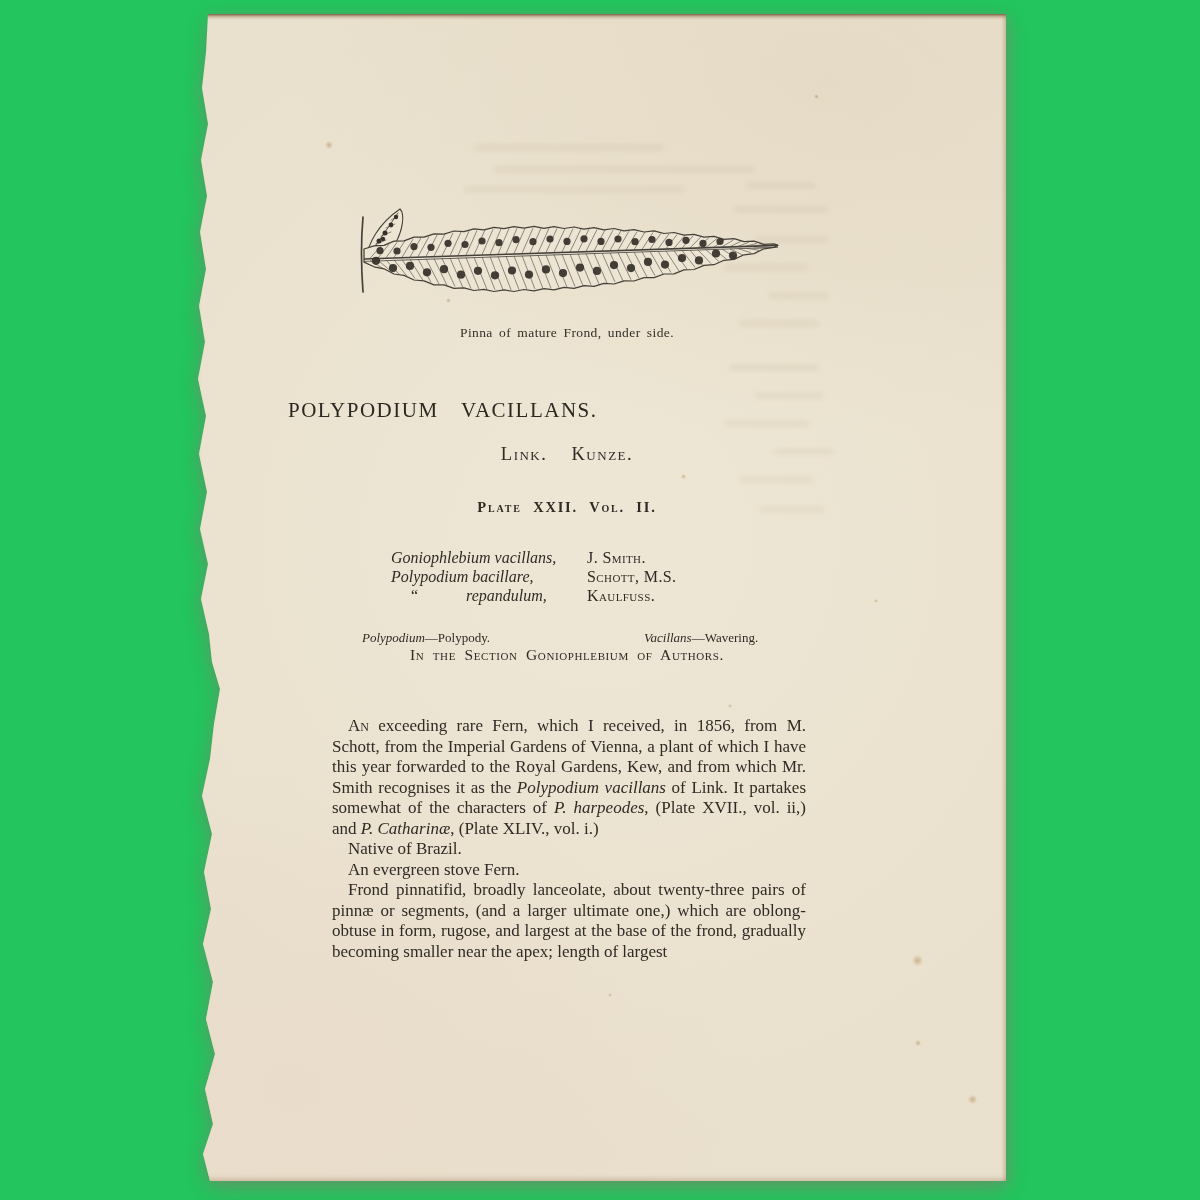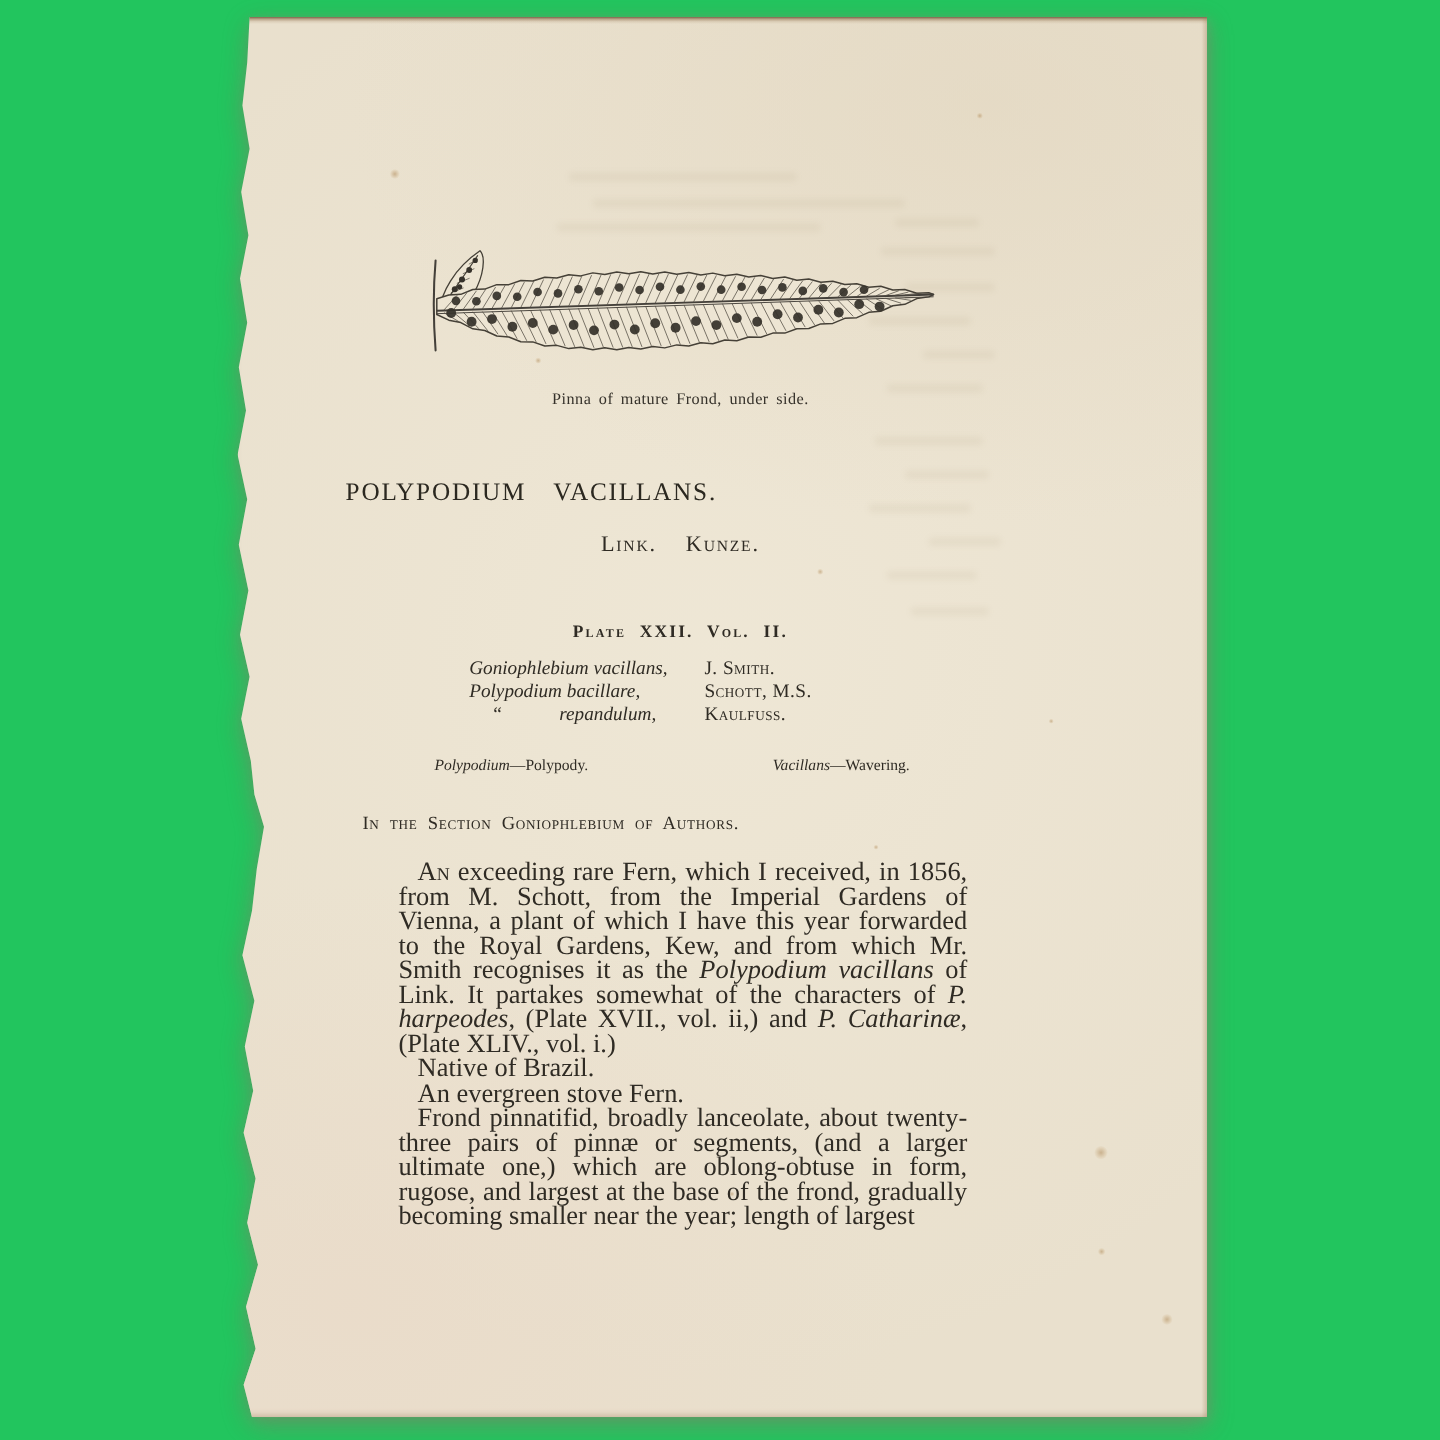--- a/index.html
+++ b/index.html
@@ -35,37 +35,37 @@
 
   .illustration{position:absolute;left:156px;top:188px;width:444px;height:114px;}
   .illustration svg{width:100%;height:100%;}
 
   .caption{position:absolute;top:311px;left:138px;width:470px;text-align:center;
            font-size:13.5px;letter-spacing:.4px;word-spacing:2.5px;color:#35312a;}
   .title{position:absolute;top:384px;left:94px;width:558px;margin:0;text-align:left;
          font-size:21px;font-weight:400;letter-spacing:1.5px;word-spacing:16px;color:#2b2820;}
   .authorities{position:absolute;top:430px;left:94px;width:558px;text-align:center;
          font-variant:small-caps;font-size:18.5px;letter-spacing:1.5px;word-spacing:18px;}
-  .plate{position:absolute;top:505px;left:94px;width:558px;text-align:center;
+  .plate{position:absolute;top:485px;left:94px;width:558px;text-align:center;
          font-variant:small-caps;font-weight:700;font-size:14.5px;letter-spacing:1.8px;word-spacing:6px;}
 
   .synonyms{position:absolute;left:197px;top:534px;font-size:16px;line-height:19px;}
   .syn-row{display:flex;}
   .syn-name{width:196px;white-space:pre;}
   .syn-auth{font-variant:small-caps;letter-spacing:.4px;}
 
   .etymology{position:absolute;top:616px;left:138px;width:470px;height:20px;font-size:13px;}
   .etym-left{position:absolute;left:30px;}
   .etym-right{position:absolute;left:312px;text-align:right;}
 
-  .section-line{position:absolute;top:664px;left:108px;width:530px;text-align:left;
+  .section-line{position:absolute;top:632px;left:108px;width:530px;text-align:center;
          font-variant:small-caps;font-size:15.5px;letter-spacing:.6px;word-spacing:4px;}
 
   .bodytext{position:absolute;left:138px;top:702px;width:474px;}
-  .para{margin:0;font-size:22px;line-height:20.5px;text-indent:16px;color:#2f2b24;}
+  .para{margin:0;font-size:17px;line-height:20.5px;text-indent:16px;color:#2f2b24;}
   .justify{text-align:justify;}
   .sc{font-variant:small-caps;}
   i{font-style:italic;}
 </style>
 </head>
 <body>
 
 <div class="scene">
   <div class="page-wrap">
     <div class="page">
@@ -297,18 +297,18 @@
         <span class="etym-left"><i>Polypodium</i><span>—Polypody.</span></span>
         <span class="etym-right"><i>Vacillans</i><span>—Wavering.</span></span>
       </div>
 
       <div class="section-line">In the Section Goniophlebium of Authors.</div>
 
       <div class="bodytext">
         <p class="para justify"><span class="sc">An</span><span> exceeding rare Fern, which I received, in 1856, from M. Schott, from the Imperial Gardens of Vienna, a plant of which I have this year forwarded to the Royal Gardens, Kew, and from which Mr. Smith recognises it as the </span><i>Polypodium vacillans</i><span> of Link.  It partakes somewhat of the characters of </span><i>P. harpeodes</i><span>, (Plate XVII., vol. ii,) and </span><i>P. Catharinæ</i><span>, (Plate XLIV., vol. i.)</span></p>
         <p class="para">Native of Brazil.</p>
         <p class="para">An evergreen stove Fern.</p>
-        <p class="para justify">Frond pinnatifid, broadly lanceolate, about twenty-three pairs of pinnæ or segments, (and a larger ultimate one,) which are oblong-obtuse in form, rugose, and largest at the base of the frond, gradually becoming smaller near the year; length of largest</p>
+        <p class="para justify">Frond pinnatifid, broadly lanceolate, about twenty-three pairs of pinnæ or segments, (and a larger ultimate one,) which are oblong-obtuse in form, rugose, and largest at the base of the frond, gradually becoming smaller near the apex; length of largest</p>
       </div>
 
     </div>
   </div>
 </div>
 
 </body></html>

